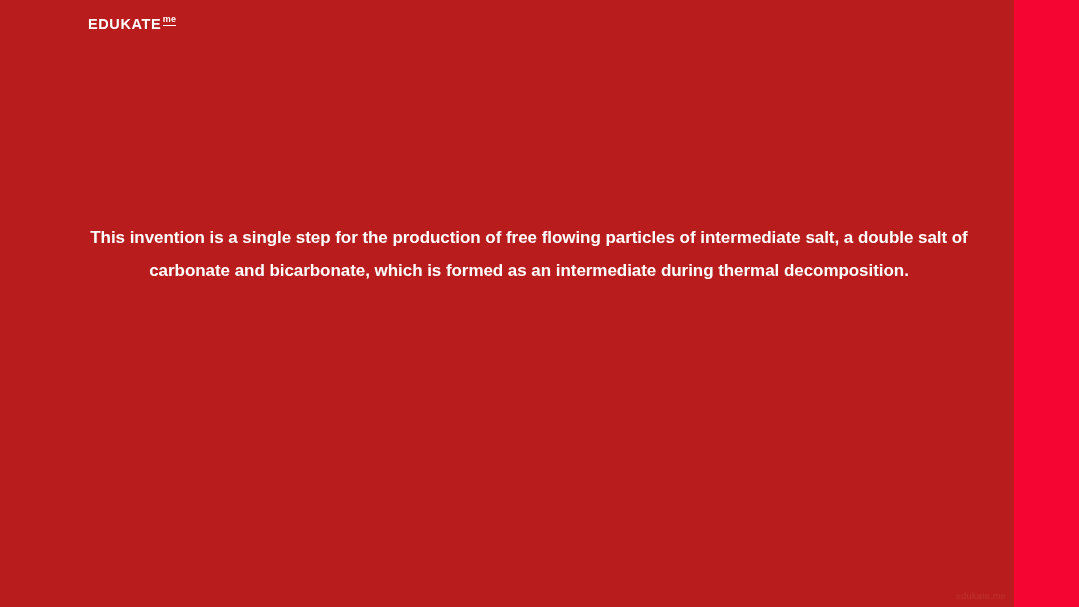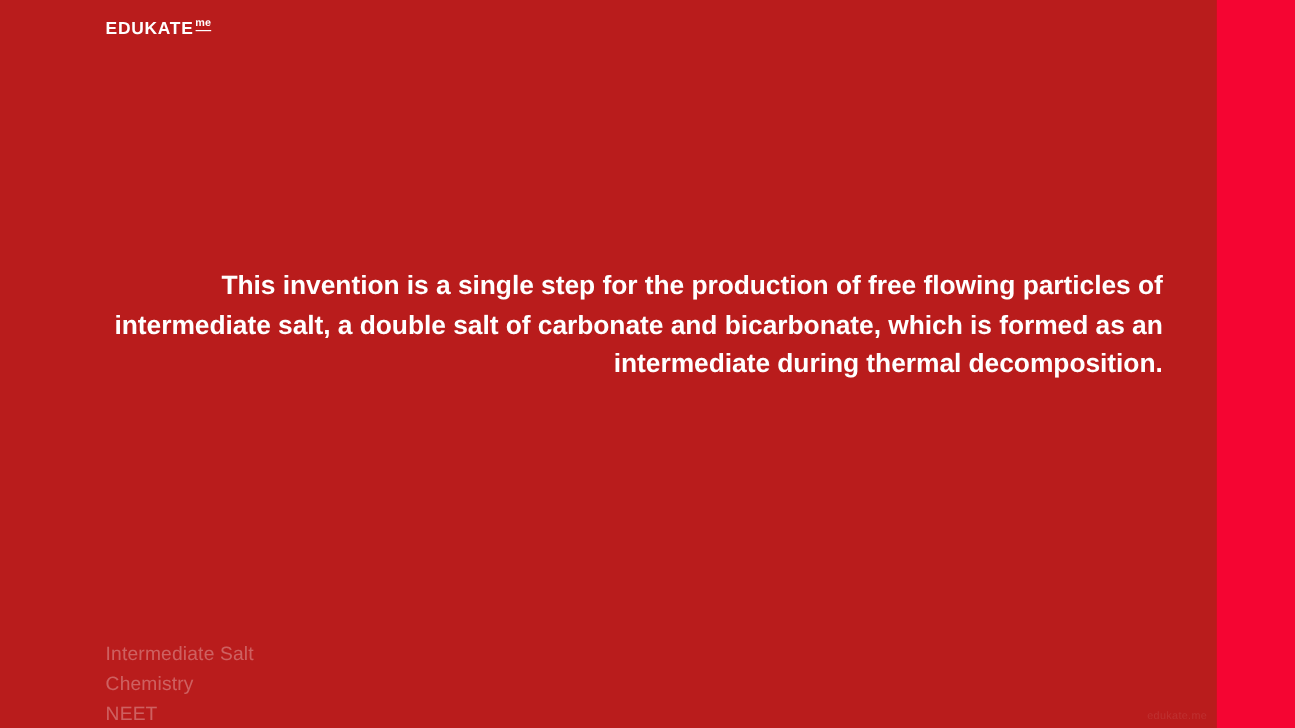--- a/index.html
+++ b/index.html
@@ -53,25 +53,25 @@
     text-align: right;
   }
 
   
   #statement {
     position: absolute;
     left: 89px;
     top: 222px;
     width: 880px;
     color: #ffffff;
-    font-size: 22px;
+    font-size: 17px;
     font-weight: bold;
     line-height: 32.5px;
     letter-spacing: -0.05px;
-    text-align: right;
+    text-align: center;
   }
 
   
   #tags {
     position: absolute;
     left: 88px;
     top: 533px;
     display: flex;
     flex-direction: column;
   }
@@ -101,21 +101,16 @@
 
 <div id="slide">
 
   <div id="brand">
     <span class="word">EDUKATE</span>
     <span class="sup">me</span>
   </div>
 
   <div id="statement">This invention is a single step for the production of free flowing particles of intermediate salt, a double salt of carbonate and bicarbonate, which is formed as an intermediate during thermal decomposition.</div>
 
-  <div id="tags">
-    <span class="tag">Intermediate Salt</span>
-    <span class="tag">Chemistry</span>
-    <span class="tag">NEET</span>
-  </div>
 
   <div id="watermark">edukate.me</div>
 
 </div>
 
 </body></html>

